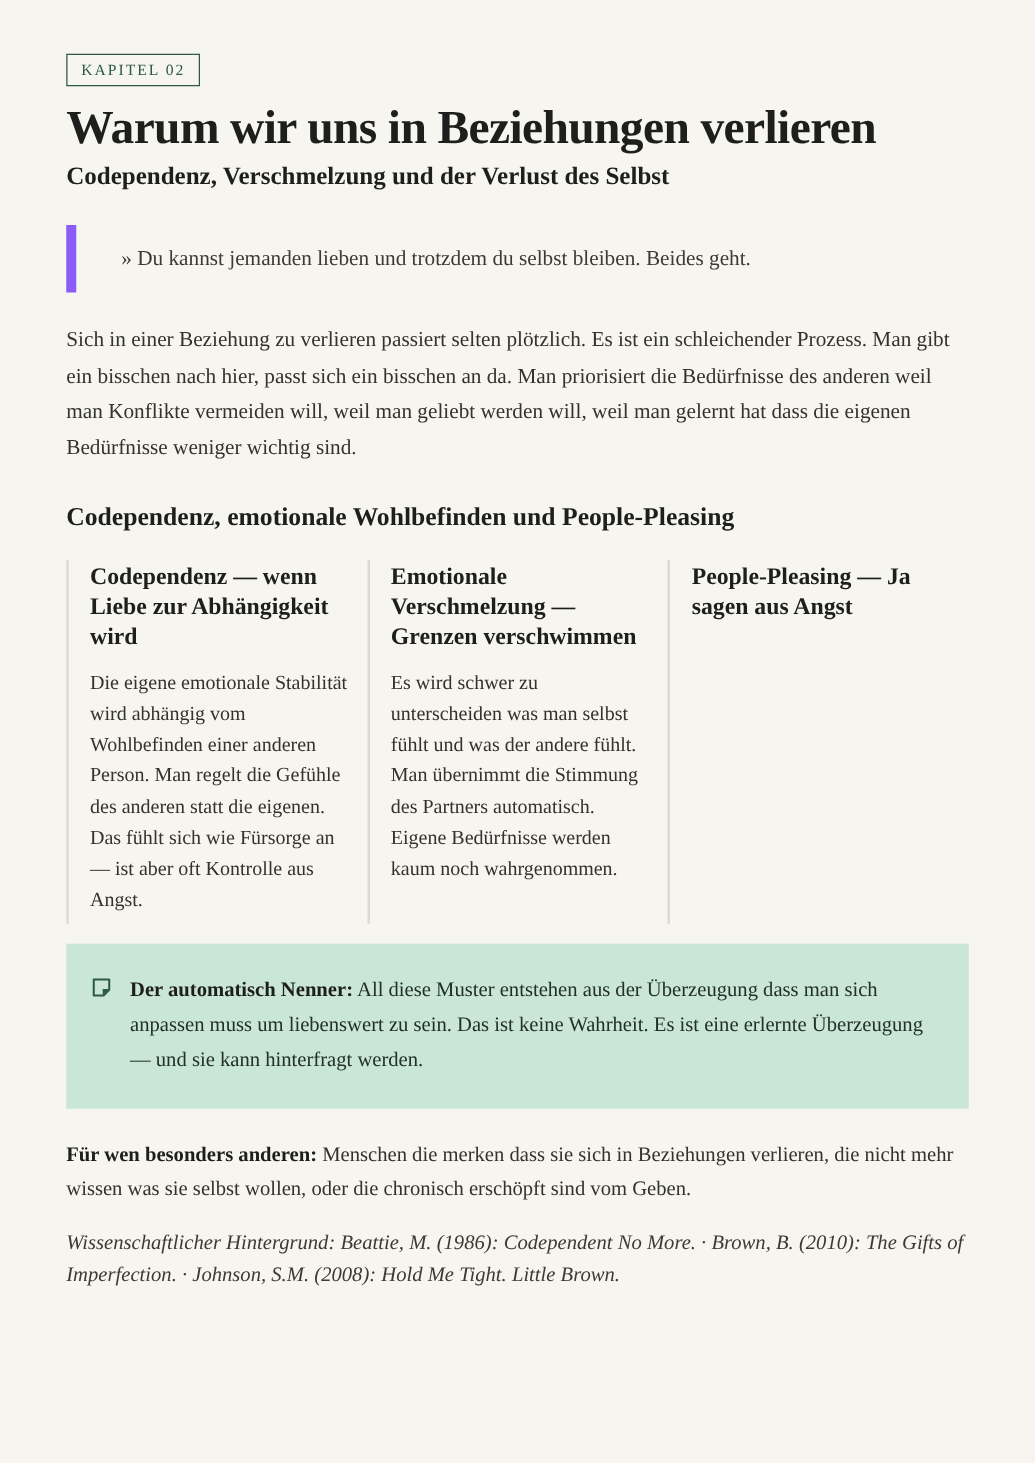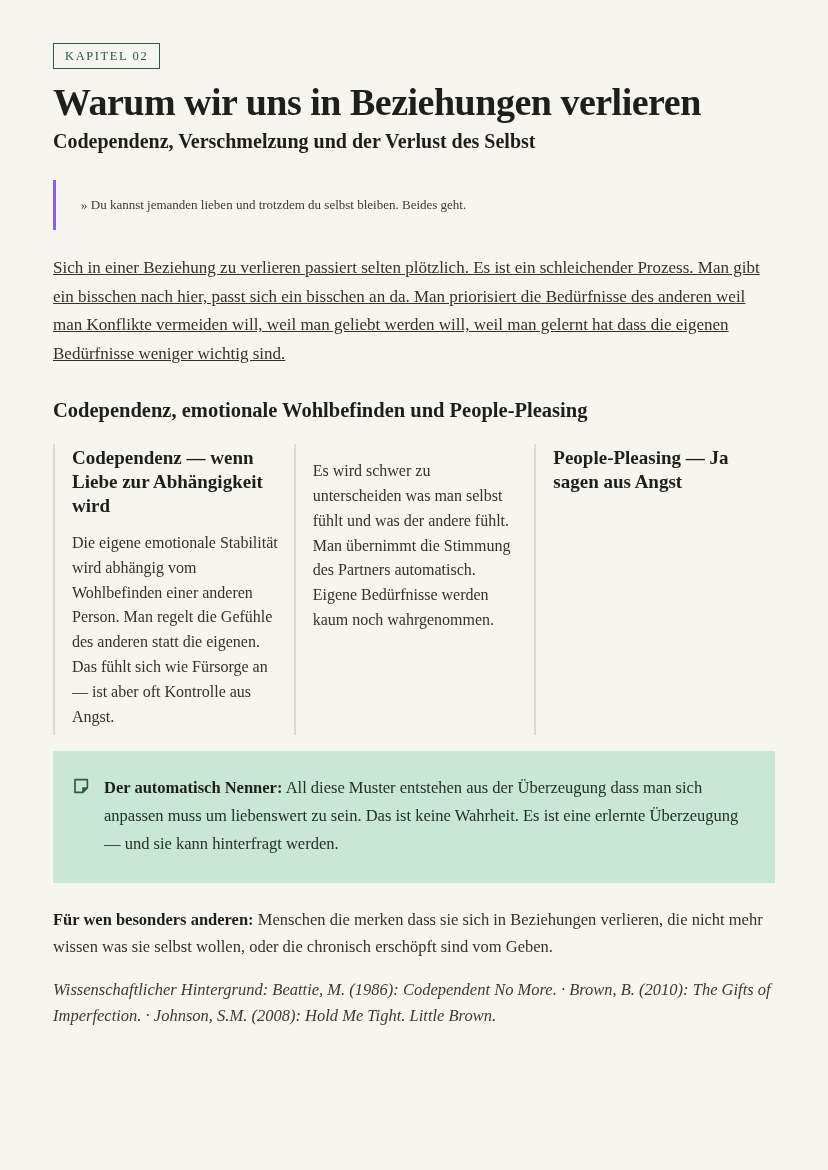--- a/index.html
+++ b/index.html
@@ -33,31 +33,30 @@
     letter-spacing: -0.5px;
   }
   .subtitle {
     margin-top: 7px;
     font-size: 20px;
     font-weight: 700;
     color: #1e1e1c;
   }
   .quote {
     margin-top: 27px;
-    border-left: 3px solid #8b5cf6;
-    padding: 17px 0 17px 25px;
-    font-size: 13px;
+    border-left: 8px solid #8b5cf6;
+    padding: 17px 0 17px 36px;
+    font-size: 17px;
     color: #3b3a36;
   }
   p.body-p {
     margin-top: 24px;
     font-size: 17px;
     line-height: 1.68;
     color: #33322e;
-    text-decoration: underline;
   }
   p.body-p + p.body-p { margin-top: 17px; }
   h2.section-heading {
     margin-top: 31px;
     font-size: 20.5px;
     font-weight: 700;
     color: #1e1e1c;
   }
   .columns {
     margin-top: 22px;
@@ -131,20 +130,21 @@
 
 
   <h2 class="section-heading">Codependenz, emotionale Wohlbefinden und People-Pleasing</h2>
 
   <div class="columns">
     <div class="col">
       <h3>Codependenz — wenn Liebe zur Abhängigkeit wird</h3>
       <p>Die eigene emotionale Stabilität wird abhängig vom Wohlbefinden einer anderen Person. Man regelt die Gefühle des anderen statt die eigenen. Das fühlt sich wie Fürsorge an — ist aber oft Kontrolle aus Angst.</p>
     </div>
     <div class="col">
+      <h3>Emotionale Verschmelzung — Grenzen verschwimmen</h3>
       <p>Es wird schwer zu unterscheiden was man selbst fühlt und was der andere fühlt. Man übernimmt die Stimmung des Partners automatisch. Eigene Bedürfnisse werden kaum noch wahrgenommen.</p>
     </div>
     <div class="col">
       <h3>People-Pleasing — Ja sagen aus Angst</h3>
     </div>
   </div>
 
   <div class="note-box">
     <span class="note-icon-wrap">
       <svg width="18" height="18" viewBox="0 0 24 24" aria-hidden="true">

